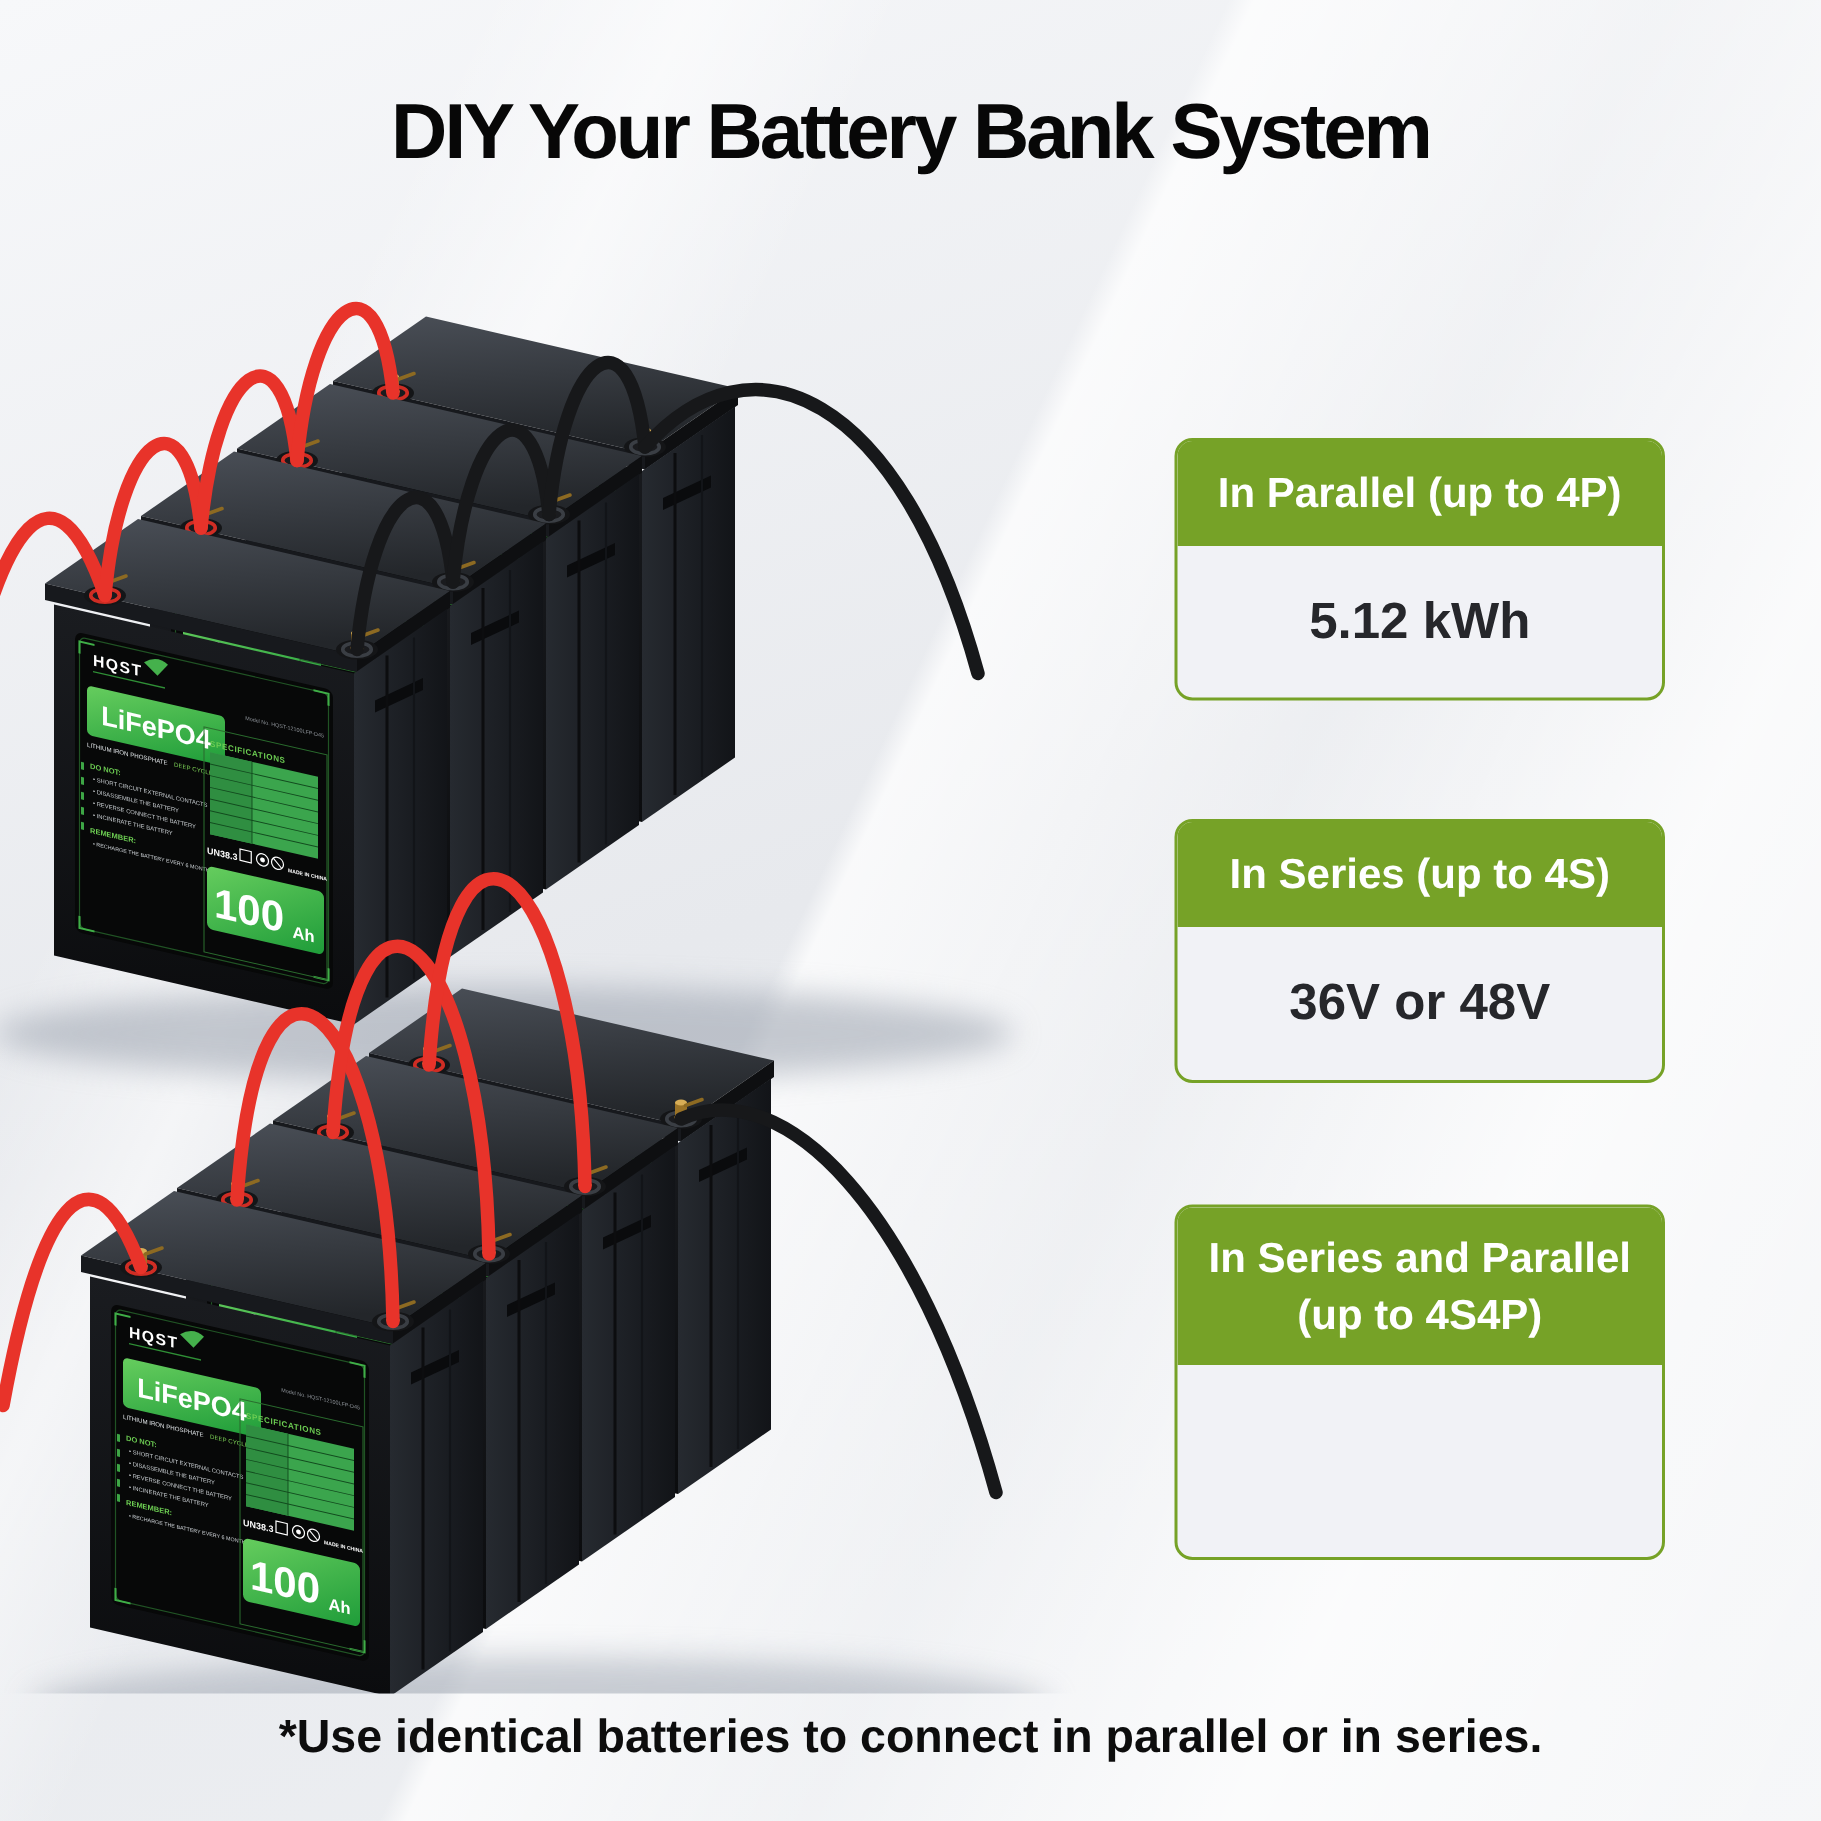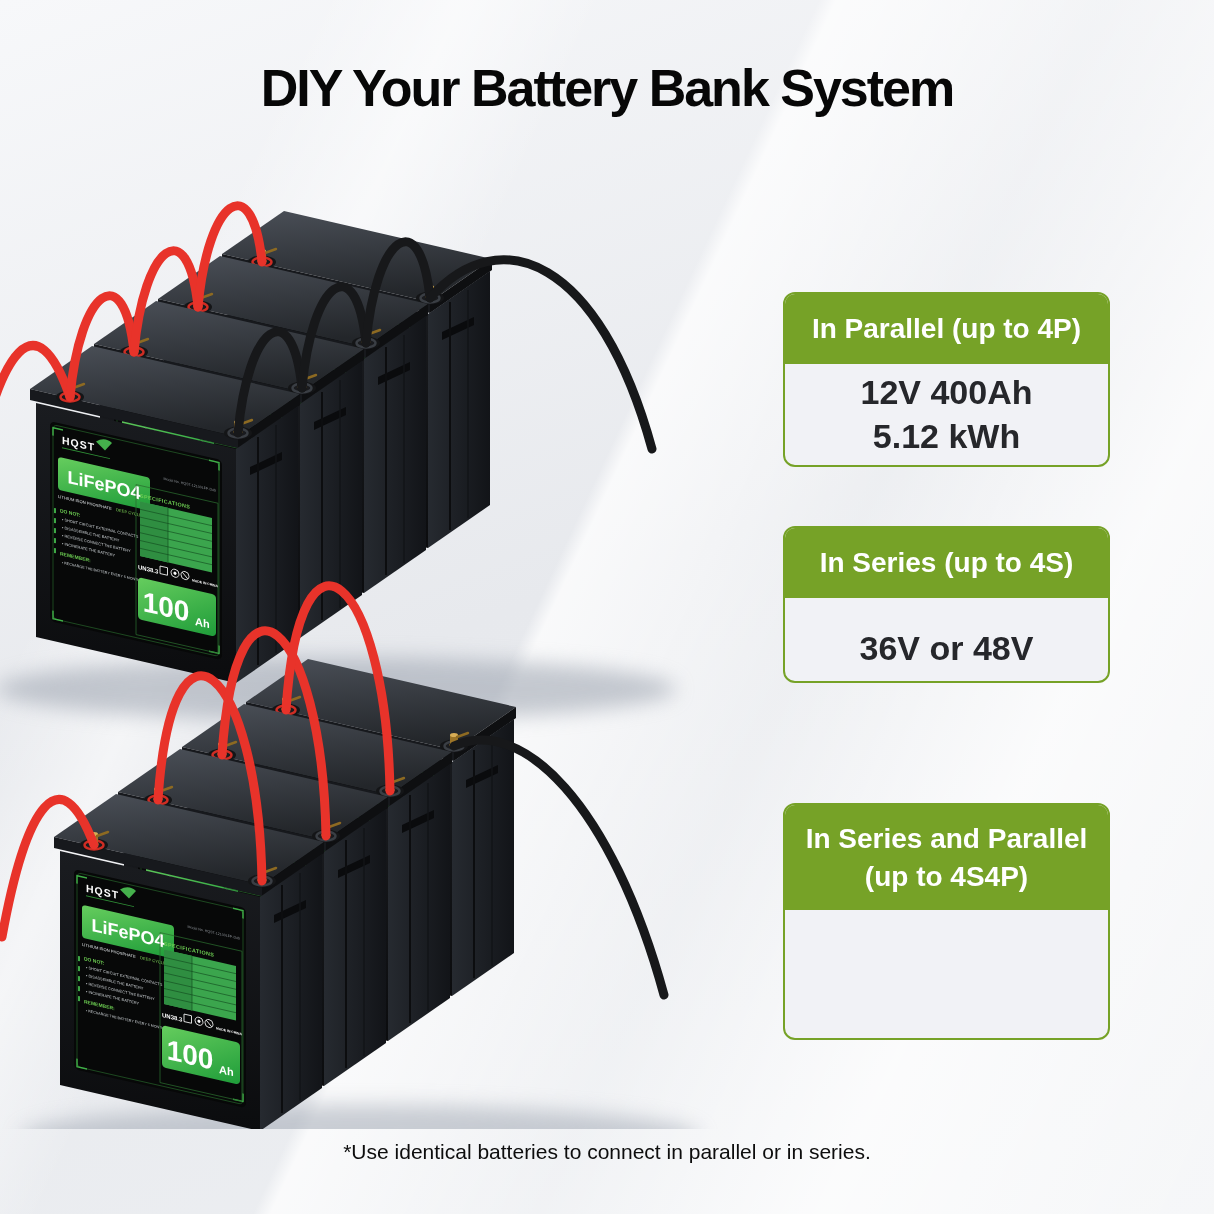--- a/index.html
+++ b/index.html
@@ -24,33 +24,33 @@
     box-sizing:border-box; overflow:hidden;
   }
   .info-box-header{
     background:#76a227; color:#ffffff; font-weight:bold; font-size:28px;
     display:flex; flex-direction:column; justify-content:center; align-items:center;
     text-align:center; line-height:38px; border-radius:8px 8px 0 0;
   }
   .box-1 .info-box-header, .box-2 .info-box-header{ height:70px; }
   .box-3 .info-box-header{ height:105px;text-align:center; }
   .box-1{ top:292px; height:175px; }
-  .box-2{ top:526px; height:157px; }
+  .box-2{ top:546px; height:176px; }
   .box-3{ top:803px; height:237px; }
   .info-box-body{
     flex:1; display:flex; flex-direction:column; justify-content:center; align-items:center;
     text-align:center; font-size:34px; font-weight:bold; color:#26272b; line-height:44px;
   }
   .box-1 .info-box-body{ height:99px; }
   .box-2 .info-box-body{ height:100px; }
   .box-3 .info-box-body{ height:126px; }
   .title-line:empty{ display:none; }
   .footnote{
     position:absolute; top:1140px; left:0; width:100%;
-    text-align:center; font-size:21px; font-weight:normal; color:#0d0d0d;
+    text-align:center; font-size:31px; font-weight:bold; color:#0d0d0d;
   }
   svg text{ font-family:"Liberation Sans","DejaVu Sans",sans-serif; }
 </style>
 </head>
 <body>
 
 <div class="page">
 
   <h1 class="title">DIY Your Battery Bank System</h1>
 
@@ -189,21 +189,20 @@
       </g>
     </g>
   </svg>
 
   <div class="info-box box-1">
     <div class="info-box-header">
       <span class="title-line">In Parallel (up to 4P)</span>
 
     </div>
     <div class="info-box-body">
-      <span>12V 400Ah</span>
       <span>5.12 kWh</span>
     </div>
   </div>
 
   <div class="info-box box-2">
     <div class="info-box-header">
       <span class="title-line">In Series (up to 4S)</span>
 
     </div>
     <div class="info-box-body">

